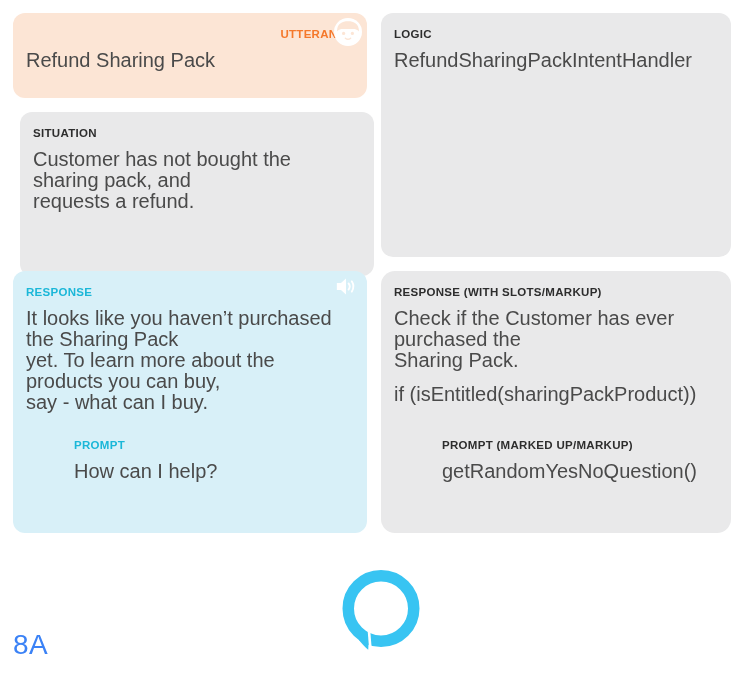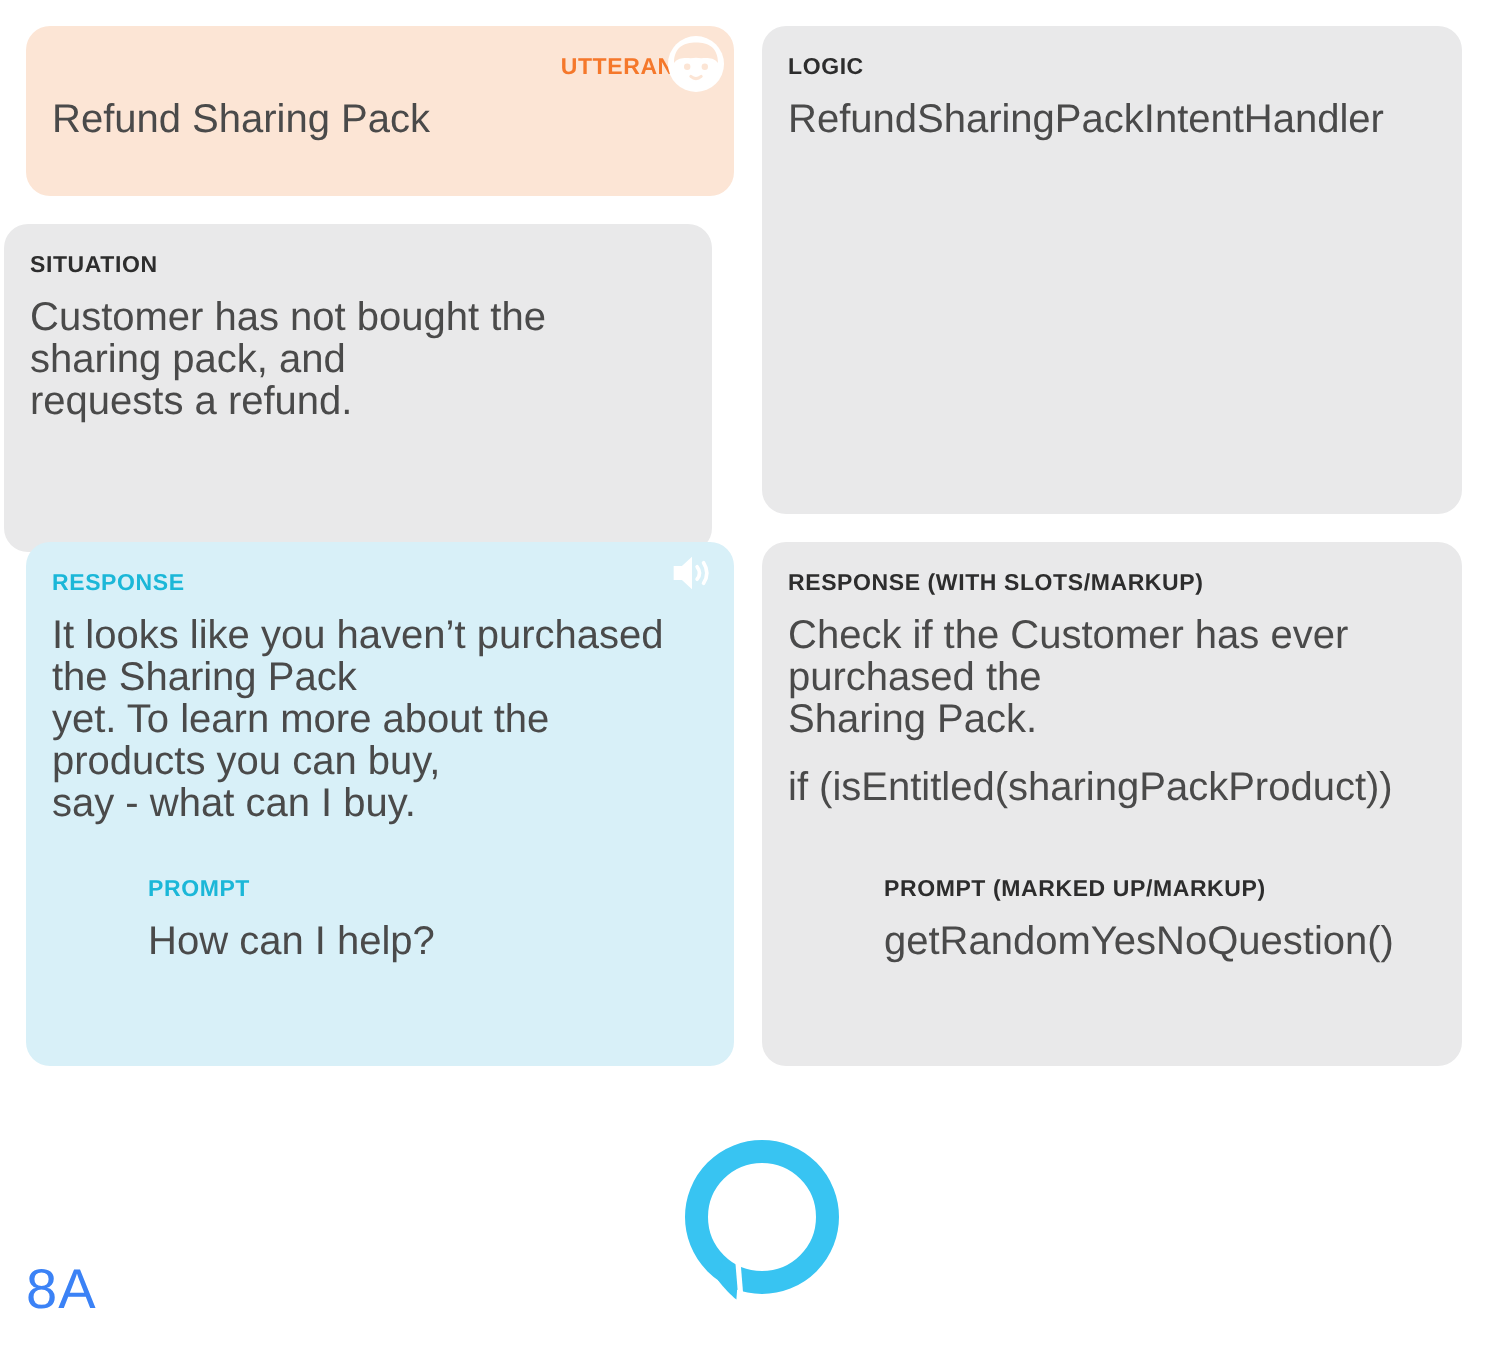--- a/index.html
+++ b/index.html
@@ -5,24 +5,24 @@
   html,body{margin:0;padding:0;background:#ffffff;}
   body{font-family:"Liberation Sans", sans-serif;}
   .canvas{position:relative;width:744px;height:680px;background:#ffffff;overflow:hidden;}
 
   .card{position:absolute;border-radius:12px;box-sizing:border-box;padding:12px 13px;}
   .card-gray{background:#e9e9ea;}
   .card-peach{background:#fce5d5;}
   .card-blue{background:#d8f0f8;}
 
   .card-utterance{left:13px;top:13px;width:354px;height:85px;}
-  .card-situation{left:2px;top:112px;width:354px;height:164px;}
+  .card-situation{left:20px;top:112px;width:354px;height:164px;}
   .card-logic{left:381px;top:13px;width:350px;height:244px;}
   .card-response{left:13px;top:271px;width:354px;height:262px;}
-  .card-response-markup{left:381px;top:271px;width:350px;height:262px;}
+  .card-response-markup{left:381px;top:271px;width:350px;height:262px;border-radius:14px;}
 
   .label{font-size:11.5px;font-weight:bold;letter-spacing:0.3px;line-height:14px;margin:2px 0 9px 0;}
   .label-dark{color:#2d2d2d;}
   .label-orange{color:#f5782b;text-align:right;}
   .label-cyan{color:#1bb7d8;}
 
   .body-text{font-size:20px;line-height:21px;color:#4a4a4a;white-space:pre-line;margin:0;}
   .code-text{margin-top:13px;}
 
   .prompt-block{position:absolute;left:13px;right:13px;top:165px;margin-left:48px;}

